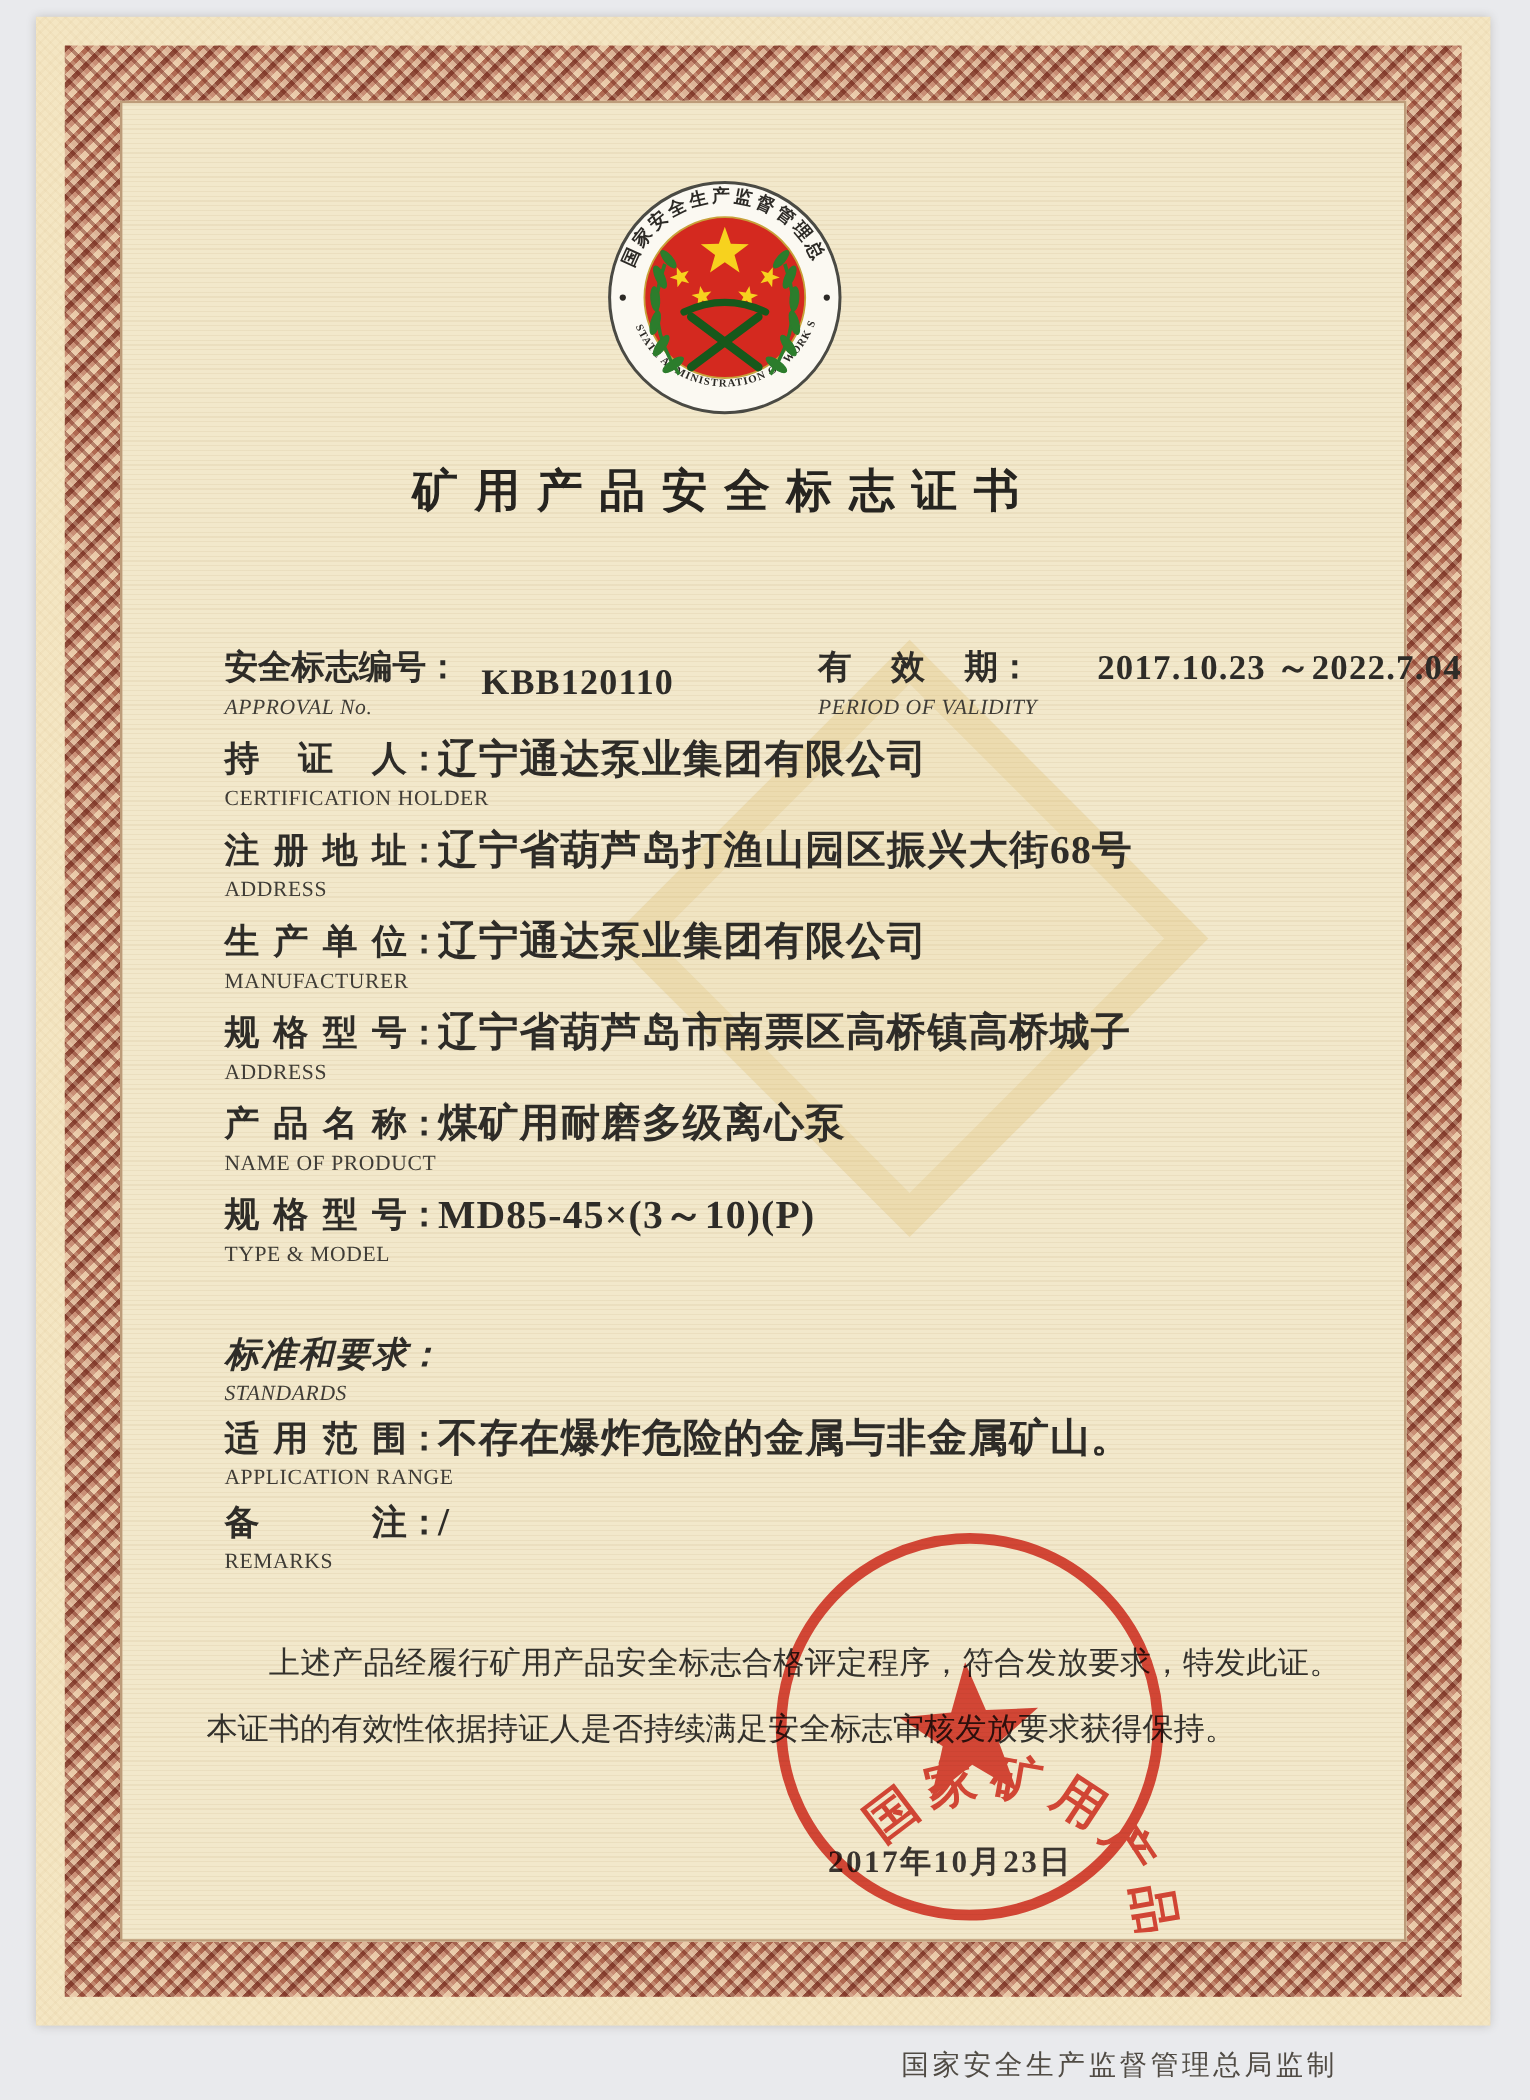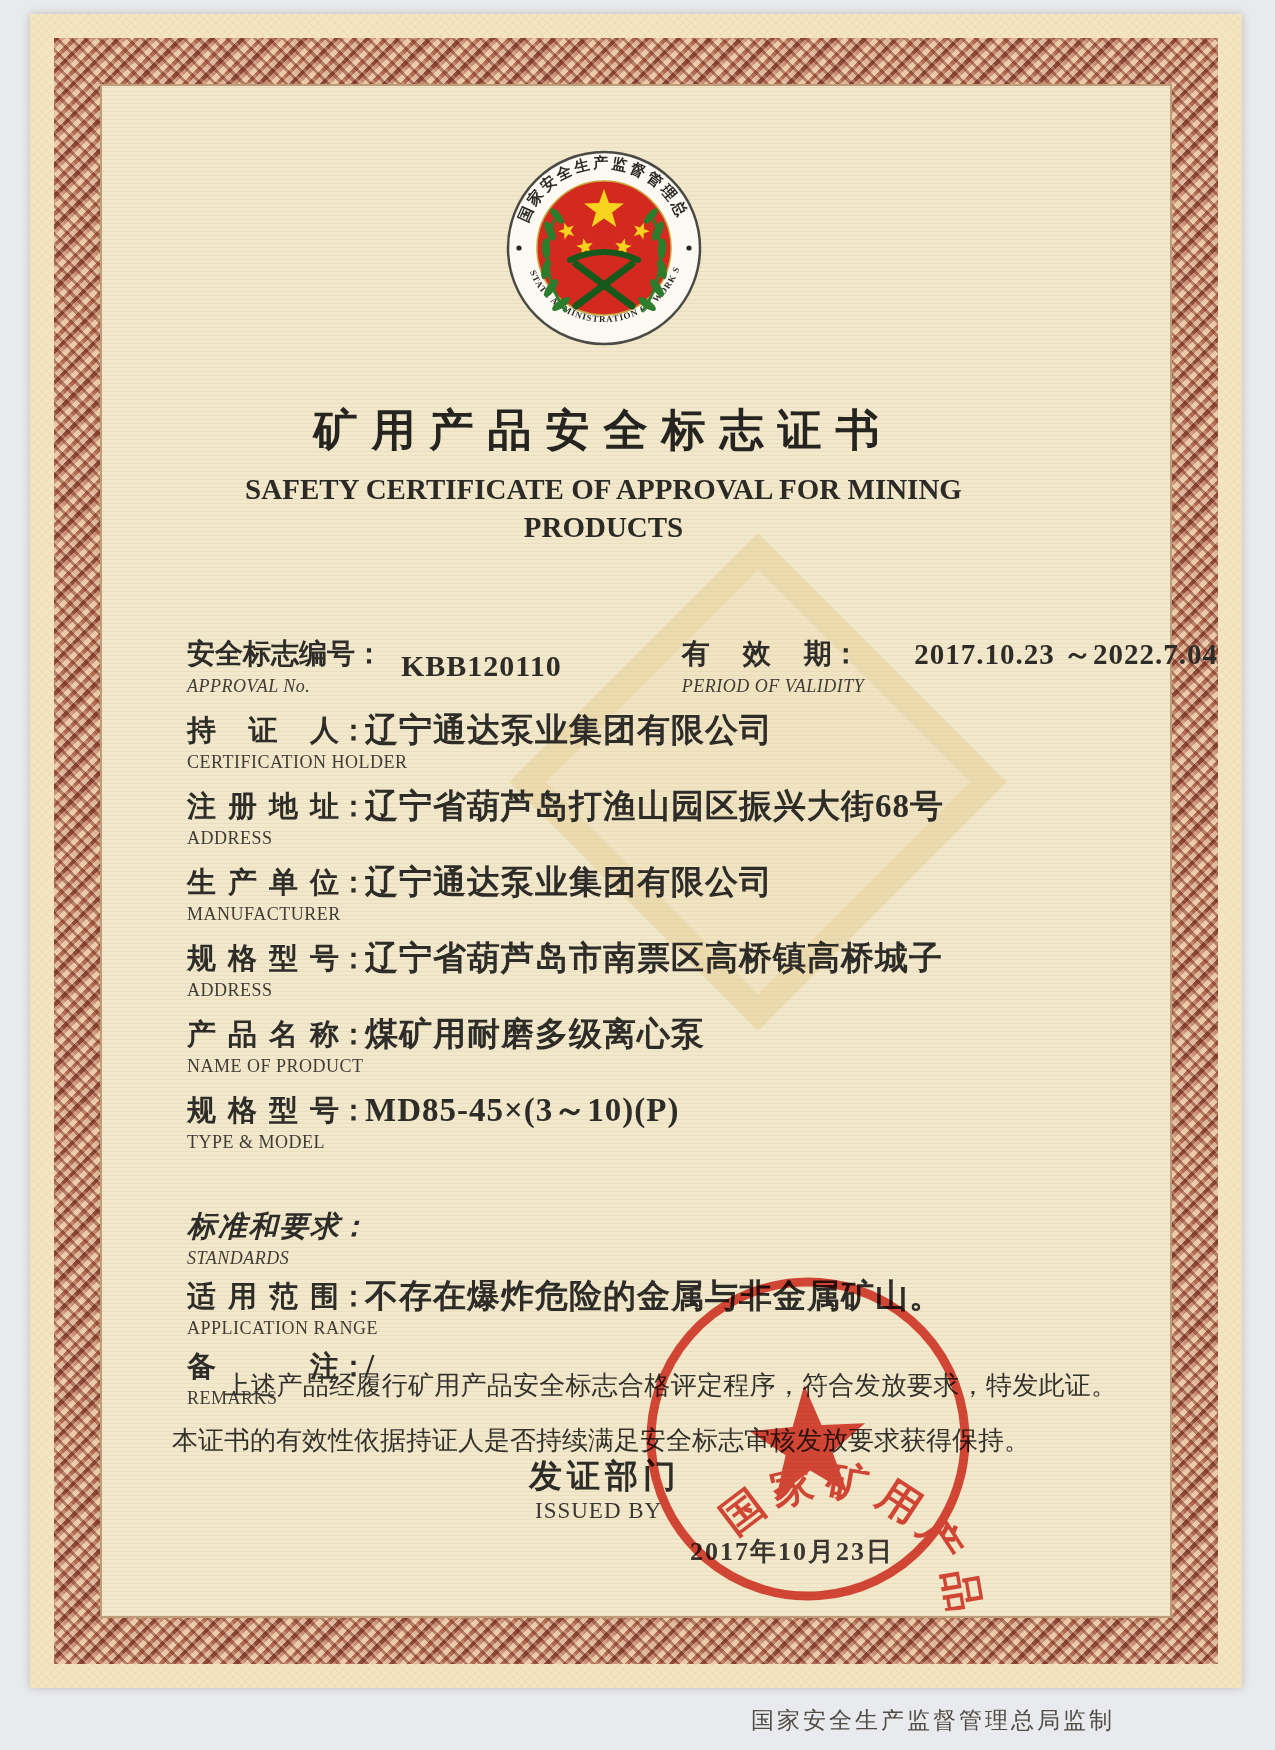--- a/index.html
+++ b/index.html
@@ -40,23 +40,23 @@
   .watermark{
     position:absolute;left:480px;top:520px;width:300px;height:300px;
     transform:rotate(45deg);
     border:26px solid rgba(220,186,100,.20);
     background:rgba(228,198,120,.10);
   }
   
   .content{padding:0 150px 0 85px;position:relative;}
   .emblem-wrap{width:200px;height:200px;margin:62px auto 0;}
   .cert-title{
-    margin-top:46px;text-align:center;
-    font-size:44px;font-weight:700;letter-spacing:14px;line-height:72px;color:#262420;
-    font-family:Liberation Sans, sans-serif;
+    margin-top:29px;text-align:center;
+    font-size:38px;font-weight:700;letter-spacing:14px;line-height:72px;color:#262420;
+    font-family:Liberation Mono, monospace;
   }
   .cert-subtitle{
     margin-top:4px;text-align:center;
     font-size:29px;font-weight:700;line-height:38px;color:#2c2a26;letter-spacing:0px;
   }
   
   .approval-row{margin-top:88px;display:flex;align-items:center;}
   .lab-stack .cn{font-size:28px;font-weight:600;line-height:40px;white-space:nowrap;}
   .lab-stack .en{font-size:18px;line-height:24px;color:#3f3c36;letter-spacing:.5px;white-space:nowrap;font-style:italic;}
   .approval-value{font-size:30px;font-weight:600;line-height:40px;margin-left:18px;letter-spacing:1px;}
@@ -143,21 +143,20 @@
 
           <g stroke="#17581b" stroke-width="7" stroke-linecap="round">
             <path d="M 72,158 L 128,116"></path>
             <path d="M 72,116 L 128,158"></path>
             <path d="M 66,112 Q 100,96 134,112" fill="none" stroke-width="6"></path>
           </g>
         </svg>
       </div>
 
       <div class="cert-title">矿用产品安全标志证书</div>
-      <div class="cert-subtitle">SAFETY CERTIFICATE OF APPROVAL FOR MINING PRODUCTS</div>
 
       <div class="approval-row">
         <div class="lab-stack">
           <div class="cn"><span>安全标志编号</span><span>：</span></div>
           <div class="en">APPROVAL No.</div>
         </div>
         <div class="approval-value">KBB120110</div>
         <div class="validity-group">
           <div class="lab-stack">
             <div class="cn"><span class="jl" style="display:inline-block;">有效期</span><span>：</span></div>
@@ -217,24 +216,20 @@
       <div class="row tight">
         <span class="cn">备注</span>
         <span class="colon">：</span>
         <span class="val">/</span>
         <span class="en">REMARKS</span>
       </div>
     </div>
 
     <div class="declaration">上述产品经履行矿用产品安全标志合格评定程序，符合发放要求，特发此证。本证书的有效性依据持证人是否持续满足安全标志审核发放要求获得保持。</div>
 
-    <div class="issued">
-      <div class="cn">发证部门</div>
-      <div class="en">ISSUED BY</div>
-    </div>
 
     <div class="issue-date">2017年10月23日</div>
 
     <div class="stamp">
       <svg viewBox="0 0 362 362" width="362" height="362">
         <defs>
           <path id="stampArc" d="M 102.6,274.5 A 122,122 0 1,1 102.5,274.6" fill="none"></path>
           <polygon id="star2" points="0,-21 5,-6.9 20,-6.5 8.1,2.6 12.3,17 0,8.5 -12.3,17 -8.1,2.6 -20,-6.5 -5,-6.9"></polygon>
         </defs>
         <circle cx="181" cy="181" r="157" fill="none" stroke="#da3427" stroke-width="9"></circle>

